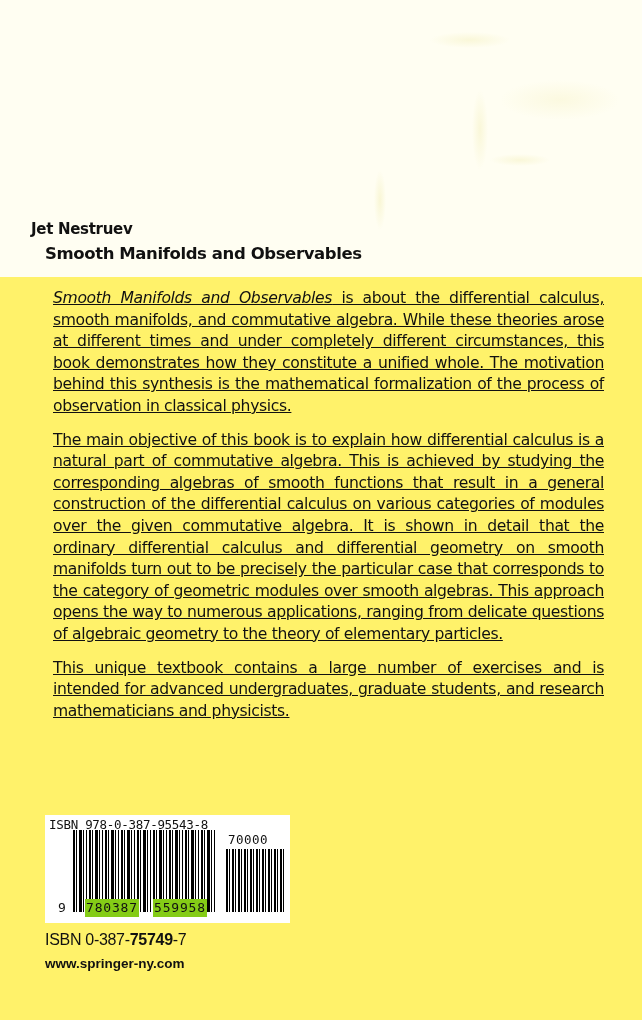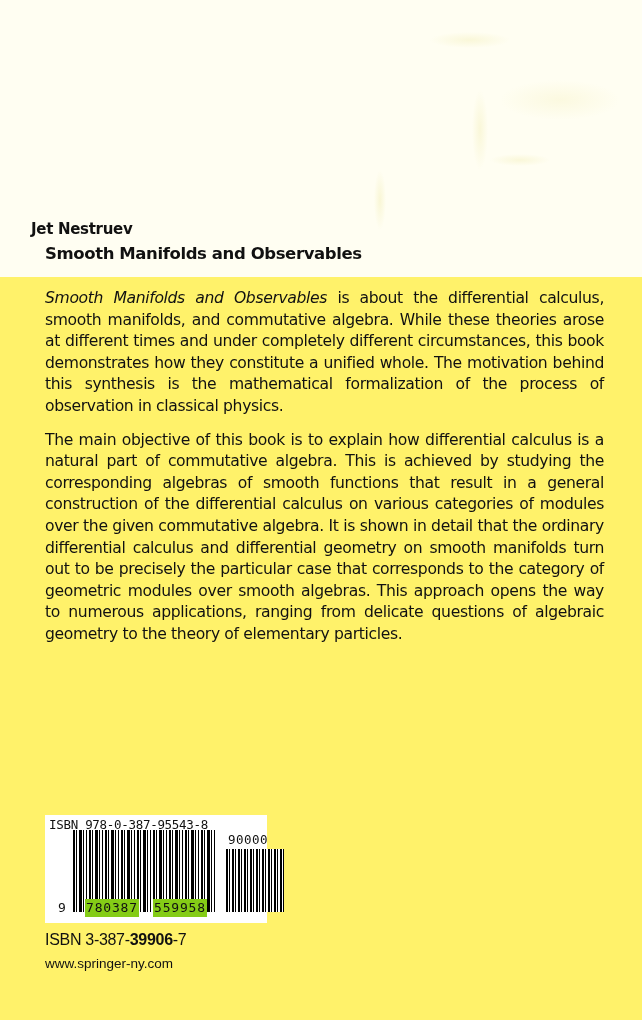--- a/index.html
+++ b/index.html
@@ -24,24 +24,24 @@
     }
     .title {
       position: absolute; left: 45px; top: 244px;
       font-size: 16.5px; font-weight: bold; letter-spacing: -0.4px;
     }
     .body {
       position: absolute; left: 45px; top: 288px; width: 559px;
       font-size: 15.6px; line-height: 21.6px; letter-spacing: -0.35px;
       text-align: justify;
     }
-    .body p { margin: 0 0 12px 0; }
+    .body p { margin: 0 0 12px 8px; text-decoration: underline; }
     .body em { font-style: italic; }
     .barcode-box {
-      position: absolute; left: 45px; top: 815px; width: 222px; height: 108px;
+      position: absolute; left: 45px; top: 815px; width: 245px; height: 108px;
       background: #fff;
     }
     .isbn13 {
       position: absolute; left: 4px; top: 2px;
       font-family: "DejaVu Sans Mono", monospace; font-size: 12.5px; letter-spacing: -0.3px;
     }
     .addon-digits {
       position: absolute; left: 183px; top: 17px;
       font-family: "DejaVu Sans Mono", monospace; font-size: 12.5px; letter-spacing: 0.5px;
     }
@@ -64,42 +64,43 @@
     }
     .d0 { left: 12px; background: transparent; }
     .d1 { left: 40px; }
     .d2 { left: 108px; }
     .isbn10 {
       position: absolute; left: 45px; top: 931px; font-size: 16px; letter-spacing: -0.3px;
       font-family: "Liberation Sans", sans-serif;
     }
     .isbn10 b { font-weight: bold; }
     .website {
-      position: absolute; left: 45px; top: 956px; font-size: 13.5px; font-weight: normal;
+      position: absolute; left: 45px; top: 956px; font-size: 13.5px; font-weight: bold;
       font-family: "Liberation Sans", sans-serif;
     }
   </style>
 </head>
 <body>
 
 <div class="top"></div>
 
 <div class="author">Jet Nestruev</div>
 <div class="title">Smooth Manifolds and Observables</div>
 
 <div class="body">
   <p><em>Smooth Manifolds and Observables</em><span> is about the differential calculus, smooth manifolds, and commutative algebra. While these theories arose at different times and under completely different circumstances, this book demonstrates how they constitute a unified whole. The motivation behind this synthesis is the mathematical formalization of the process of observation in classical physics.</span></p>
   <p>The main objective of this book is to explain how differential calculus is a natural part of commutative algebra. This is achieved by studying the corre­sponding algebras of smooth functions that result in a general construction of the differential calculus on various categories of modules over the given commutative algebra. It is shown in detail that the ordinary differential calcu­lus and differential geometry on smooth manifolds turn out to be precisely the particular case that corresponds to the category of geometric modules over smooth algebras. This approach opens the way to numerous applications, ranging from delicate questions of algebraic geometry to the theory of elementary particles.</p>
+  <p>This unique textbook contains a large number of exercises and is intended for advanced undergraduates, graduate students, and research mathematicians and physicists.</p>
 </div>
 
 <div class="barcode-box">
   <div class="isbn13">ISBN 978-0-387-95543-8</div>
-  <div class="addon-digits">90000</div>
+  <div class="addon-digits">70000</div>
   <div class="bars-main"></div>
   <div class="bars-addon"></div>
   <div class="digit-strip d0">9</div>
   <div class="digit-strip d1">780387</div>
   <div class="digit-strip d2">559958</div>
 </div>
 
-<div class="isbn10"><span>ISBN 3-387-</span><b>39906</b><span>-7</span></div>
+<div class="isbn10"><span>ISBN 0-387-</span><b>75749</b><span>-7</span></div>
 
 <div class="website">www.springer-ny.com</div>
 
 </body></html>

